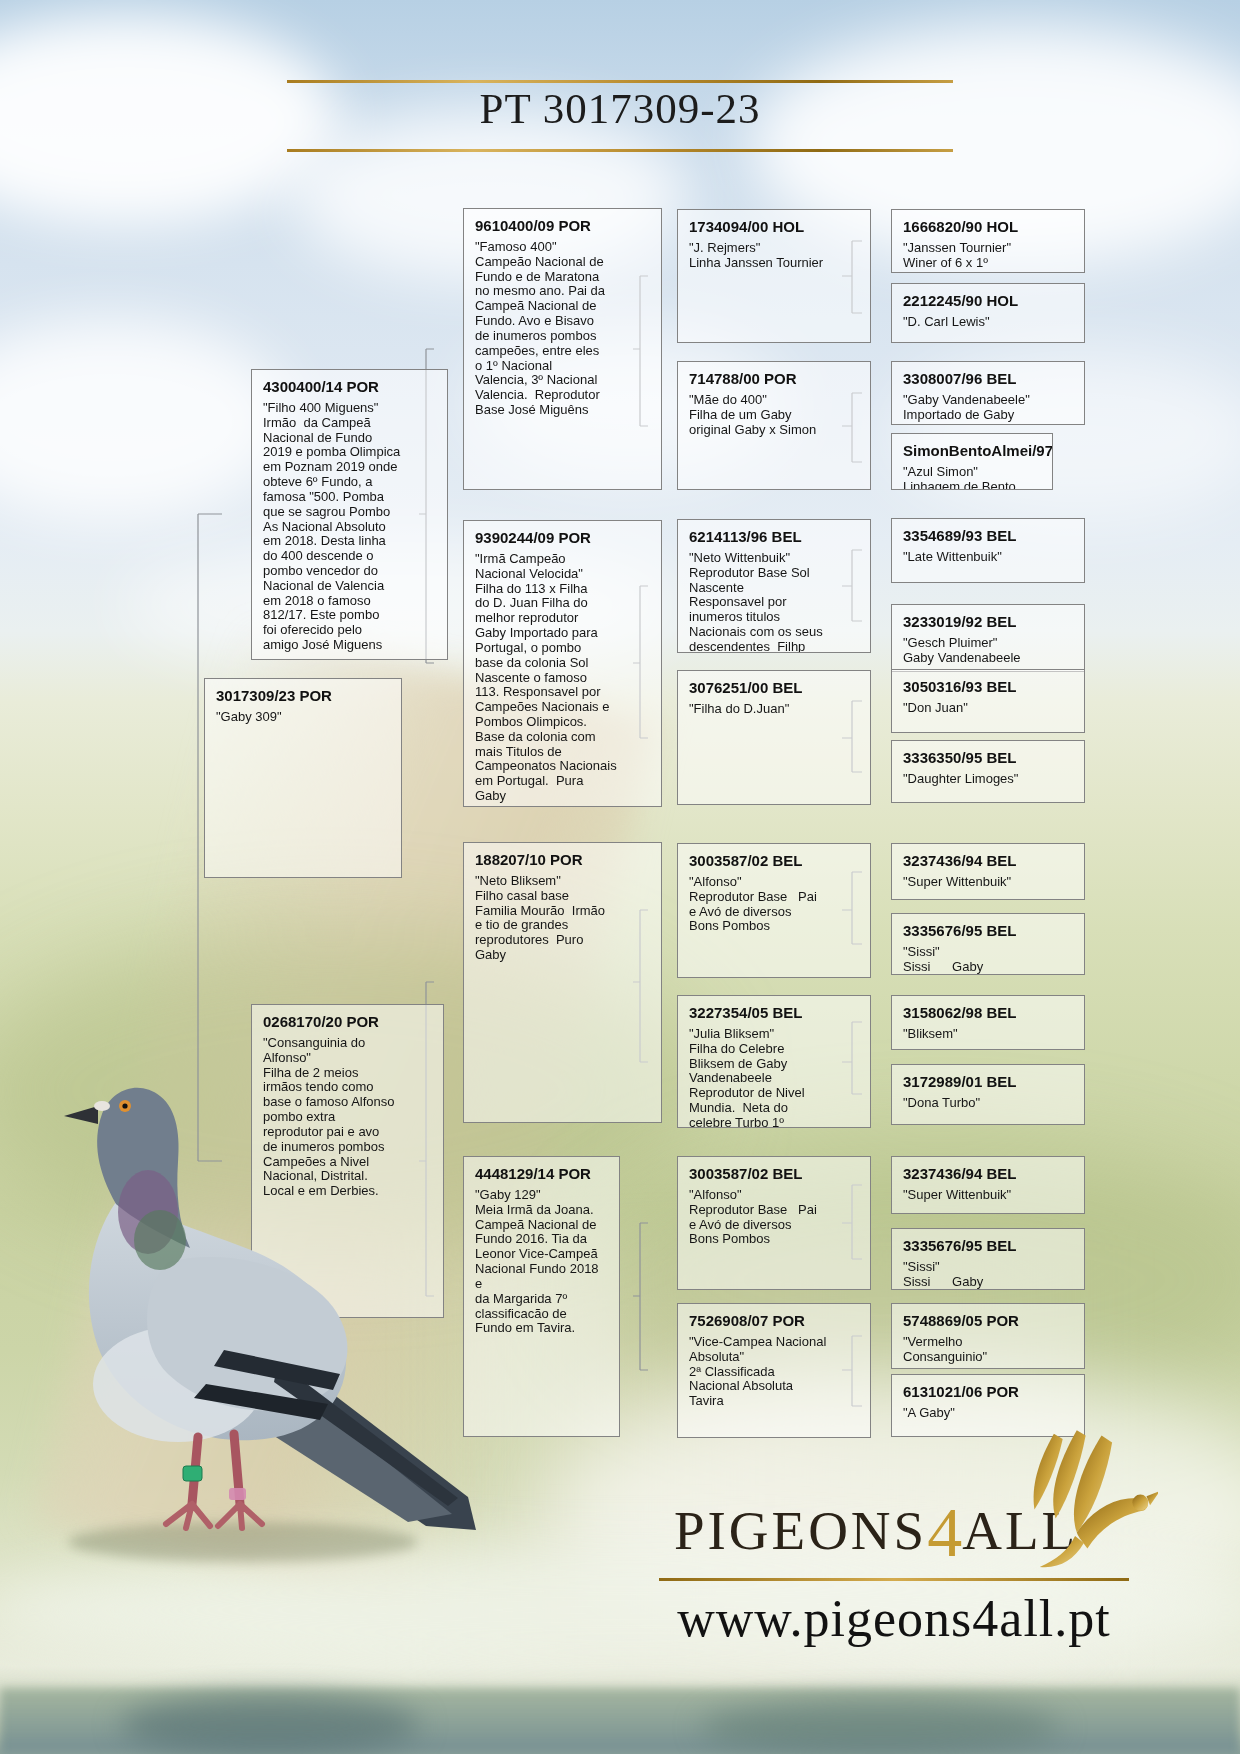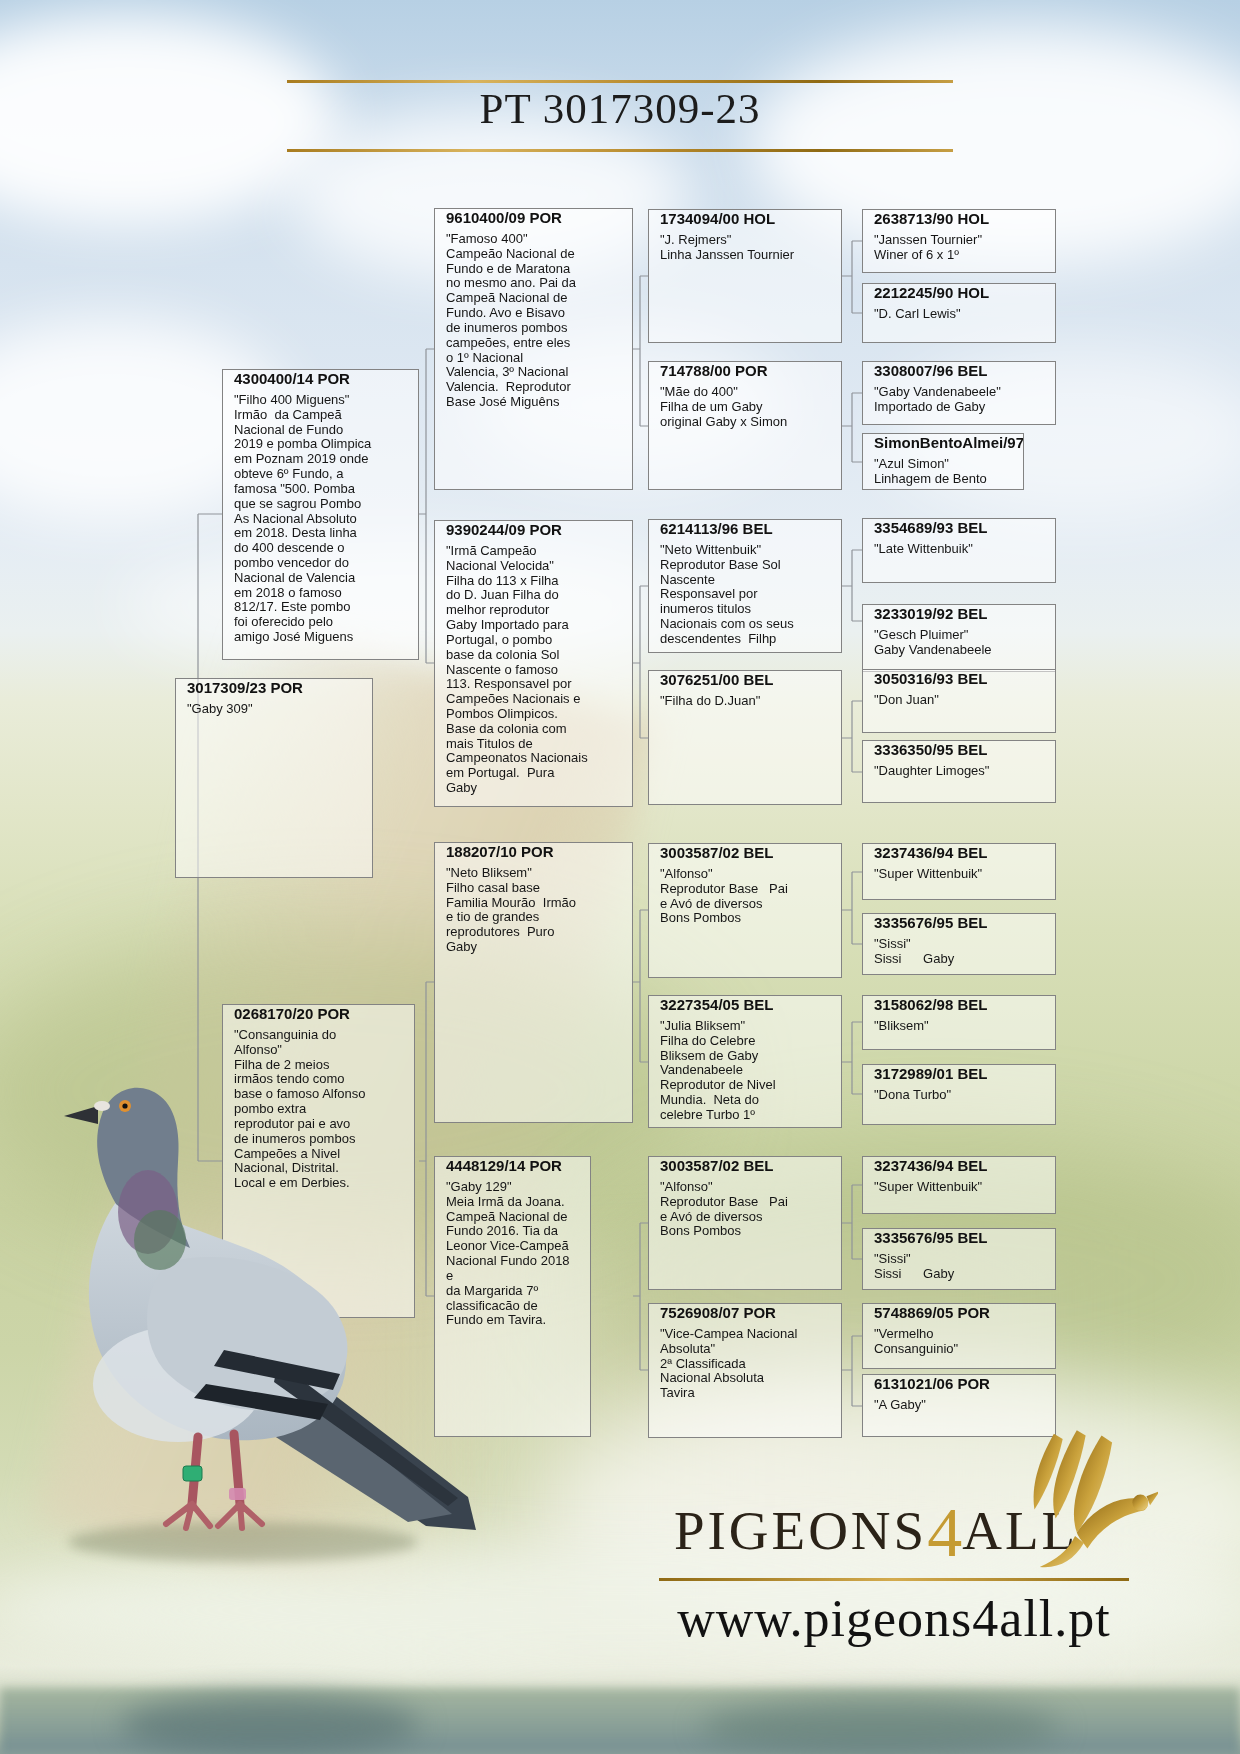--- a/index.html
+++ b/index.html
@@ -41,21 +41,21 @@
     font-family:"Liberation Serif",serif;font-size:43px;color:#1c1c1c;letter-spacing:1px;}
   .rule{position:absolute;left:287px;width:666px;height:3px;
     background:linear-gradient(90deg,#a87c20,#d9b45e 28%,#b6892c 55%,#8f6a14 80%,#c69e44);}
   .rule-top{top:80px;} .rule-bottom{top:149px;}
 
   
   .connectors{position:absolute;left:0;top:0;}
 
   
   .pbox{position:absolute;box-sizing:border-box;border:1px solid #838383;
-    background:rgba(255,255,255,.52);padding:0 11px 6px 11px;overflow:hidden;}
+    background:rgba(255,255,255,.52);padding:8px 11px 6px 11px;overflow:hidden;margin-left:29px;}
   .ring{font-size:15px;font-weight:700;color:#111;line-height:1.2;margin-bottom:5px;white-space:nowrap;}
   .desc{font-size:13px;color:#161616;line-height:1.14;white-space:pre-wrap;}
 
   
   .logo{position:absolute;left:648px;top:1498px;width:492px;text-align:center;}
   .brand{font-family:"Liberation Serif",serif;font-size:55px;color:#2b2318;
     letter-spacing:3px;line-height:1;position:relative;display:inline-block;padding-right:36px;}
   .brand .four{color:#c59b33;font-size:70px;vertical-align:-7px;letter-spacing:0;}
   .dove{position:absolute;right:-44px;top:-74px;width:150px;height:150px;}
   .goldrule{margin:10px auto 8px auto;width:470px;height:3px;
@@ -256,21 +256,21 @@
   <div class="pbox" style="left:648px;top:1303px;width:194px;height:135px">
     <div class="ring">7526908/07 POR</div>
     <div class="desc">"Vice-Campea Nacional
 Absoluta"
 2ª Classificada
 Nacional Absoluta
 Tavira</div>
   </div>
 
   <div class="pbox" style="left:862px;top:209px;width:194px;height:64px">
-    <div class="ring">2638713/90 HOL</div>
+    <div class="ring">1666820/90 HOL</div>
     <div class="desc">"Janssen Tournier"
 Winer of 6 x 1º</div>
   </div>
   <div class="pbox" style="left:862px;top:283px;width:194px;height:60px">
     <div class="ring">2212245/90 HOL</div>
     <div class="desc">"D. Carl Lewis"</div>
   </div>
   <div class="pbox" style="left:862px;top:361px;width:194px;height:64px">
     <div class="ring">3308007/96 BEL</div>
     <div class="desc">"Gaby Vandenabeele"

